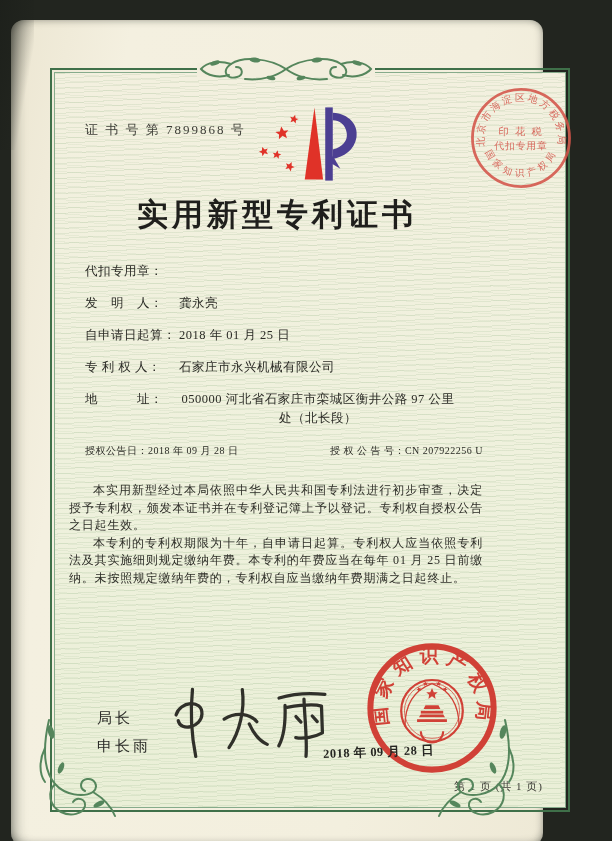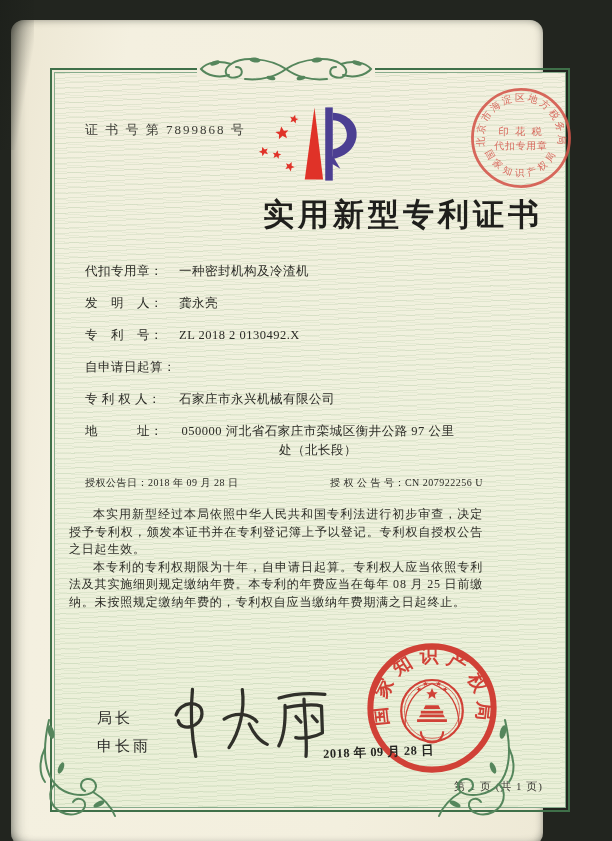--- a/index.html
+++ b/index.html
@@ -46,33 +46,33 @@
   .cert-no{
     position:absolute;left:74px;top:101px;z-index:2;
     font-size:13px;letter-spacing:2px;color:#3c3c36;
   }
   .logo{position:absolute;left:241px;top:82px;width:112px;height:84px;z-index:2;}
   .logo .red{fill:var(--logo-red,#e03228);}
   .logo .purple{fill:var(--logo-purple,#4c3f92);}
 
   .doc-title{
     position:absolute;left:0;right:0;top:174px;z-index:2;
-    text-align:right;font-size:31px;font-weight:bold;letter-spacing:4px;color:#1f1f1c;
+    text-align:center;font-size:31px;font-weight:bold;letter-spacing:4px;color:#1f1f1c;
   }
 
   .content-col{position:absolute;left:58px;right:60px;top:242px;z-index:2;}
   .field-row{display:flex;margin-bottom:13px;line-height:19px;font-size:12.5px;
     letter-spacing:.5px;padding-left:16px;color:#2b2b26;}
   .f-label{flex:0 0 94px;}
   .f-value{flex:1;}
   .f-value.addr{padding-right:26px;text-align:center;}
   .grant-row{display:flex;line-height:19px;font-size:10px;letter-spacing:.5px;
     padding-left:16px;color:#2b2b26;}
   .grant-pair2{margin-left:auto;}
-  .paras{margin-top:14px;}
+  .paras{margin-top:22px;}
   .paras p{margin:0;font-size:12px;line-height:17.5px;letter-spacing:.8px;
     text-align:justify;text-indent:2em;color:#2e2e28;}
 
   .director{position:absolute;left:86px;top:684px;z-index:2;
     font-family:"Liberation Sans","DejaVu Sans",sans-serif;
     font-size:15px;letter-spacing:3px;line-height:28px;color:#2b2b28;}
   .signature{position:absolute;left:150px;top:654px;width:182px;height:92px;z-index:4;}
   .signature path{stroke:#30302a;stroke-width:3.4;fill:none;stroke-linecap:round;stroke-linejoin:round;}
 
   .tax-stamp{position:absolute;left:454px;top:62px;width:112px;height:112px;z-index:6;opacity:.88;}
@@ -154,52 +154,48 @@
     <path class="purple" d="M66,5 L73,5 L73,73 L66,73 Z"></path>
     <path class="purple" d="M73,10 C88,11 97,21 95,33 C93,45 83,51 73,53 L73,44 C82,42 87,36 86,29 C85,21 79,17 73,17 Z"></path>
     <path class="purple" d="M73,50 L80,62 L70,56 Z"></path>
   </svg>
 
   <div class="doc-title">实用新型专利证书</div>
 
   <div class="content-col">
     <div class="field-row">
       <span class="f-label">代扣专用章：</span>
-      <span class="f-value">一种密封机构及冷渣机</span>
     </div>
     <div class="field-row">
       <span class="f-label">发　明　人：</span>
       <span class="f-value">龚永亮</span>
     </div>
     <div class="field-row">
-      <span class="f-label">专　利　号：</span>
-      <span class="f-value">ZL 2018 2 0130492.X</span>
-    </div>
-    <div class="field-row">
       <span class="f-label">自申请日起算：</span>
+      <span class="f-value">2018 年 01 月 25 日</span>
     </div>
     <div class="field-row">
       <span class="f-label">专 利 权 人：</span>
       <span class="f-value">石家庄市永兴机械有限公司</span>
     </div>
     <div class="field-row">
       <span class="f-label">地　　　址：</span>
       <span class="f-value addr">050000 河北省石家庄市栾城区衡井公路 97 公里处（北长段）</span>
     </div>
     <div class="grant-row">
       <span>
         <span>授权公告日：</span><span>2018 年 09 月 28 日</span>
       </span>
       <span class="grant-pair2">
         <span>授 权 公 告 号：</span><span>CN 207922256 U</span>
       </span>
     </div>
     <div class="paras">
       <p>本实用新型经过本局依照中华人民共和国专利法进行初步审查，决定授予专利权，颁发本证书并在专利登记簿上予以登记。专利权自授权公告之日起生效。</p>
-      <p>本专利的专利权期限为十年，自申请日起算。专利权人应当依照专利法及其实施细则规定缴纳年费。本专利的年费应当在每年 08 月 25 日前缴纳。未按照规定缴纳年费的，专利权自应当缴纳年费期满之日起终止。</p>
+      <p>本专利的专利权期限为十年，自申请日起算。专利权人应当依照专利法及其实施细则规定缴纳年费。本专利的年费应当在每年 01 月 25 日前缴纳。未按照规定缴纳年费的，专利权自应当缴纳年费期满之日起终止。</p>
     </div>
   </div>
 
   <div class="director">
     <div>局长</div>
     <div>申长雨</div>
   </div>
 
   <svg class="signature" viewBox="0 0 190 92">
     <g transform="rotate(-2 95 46)">

